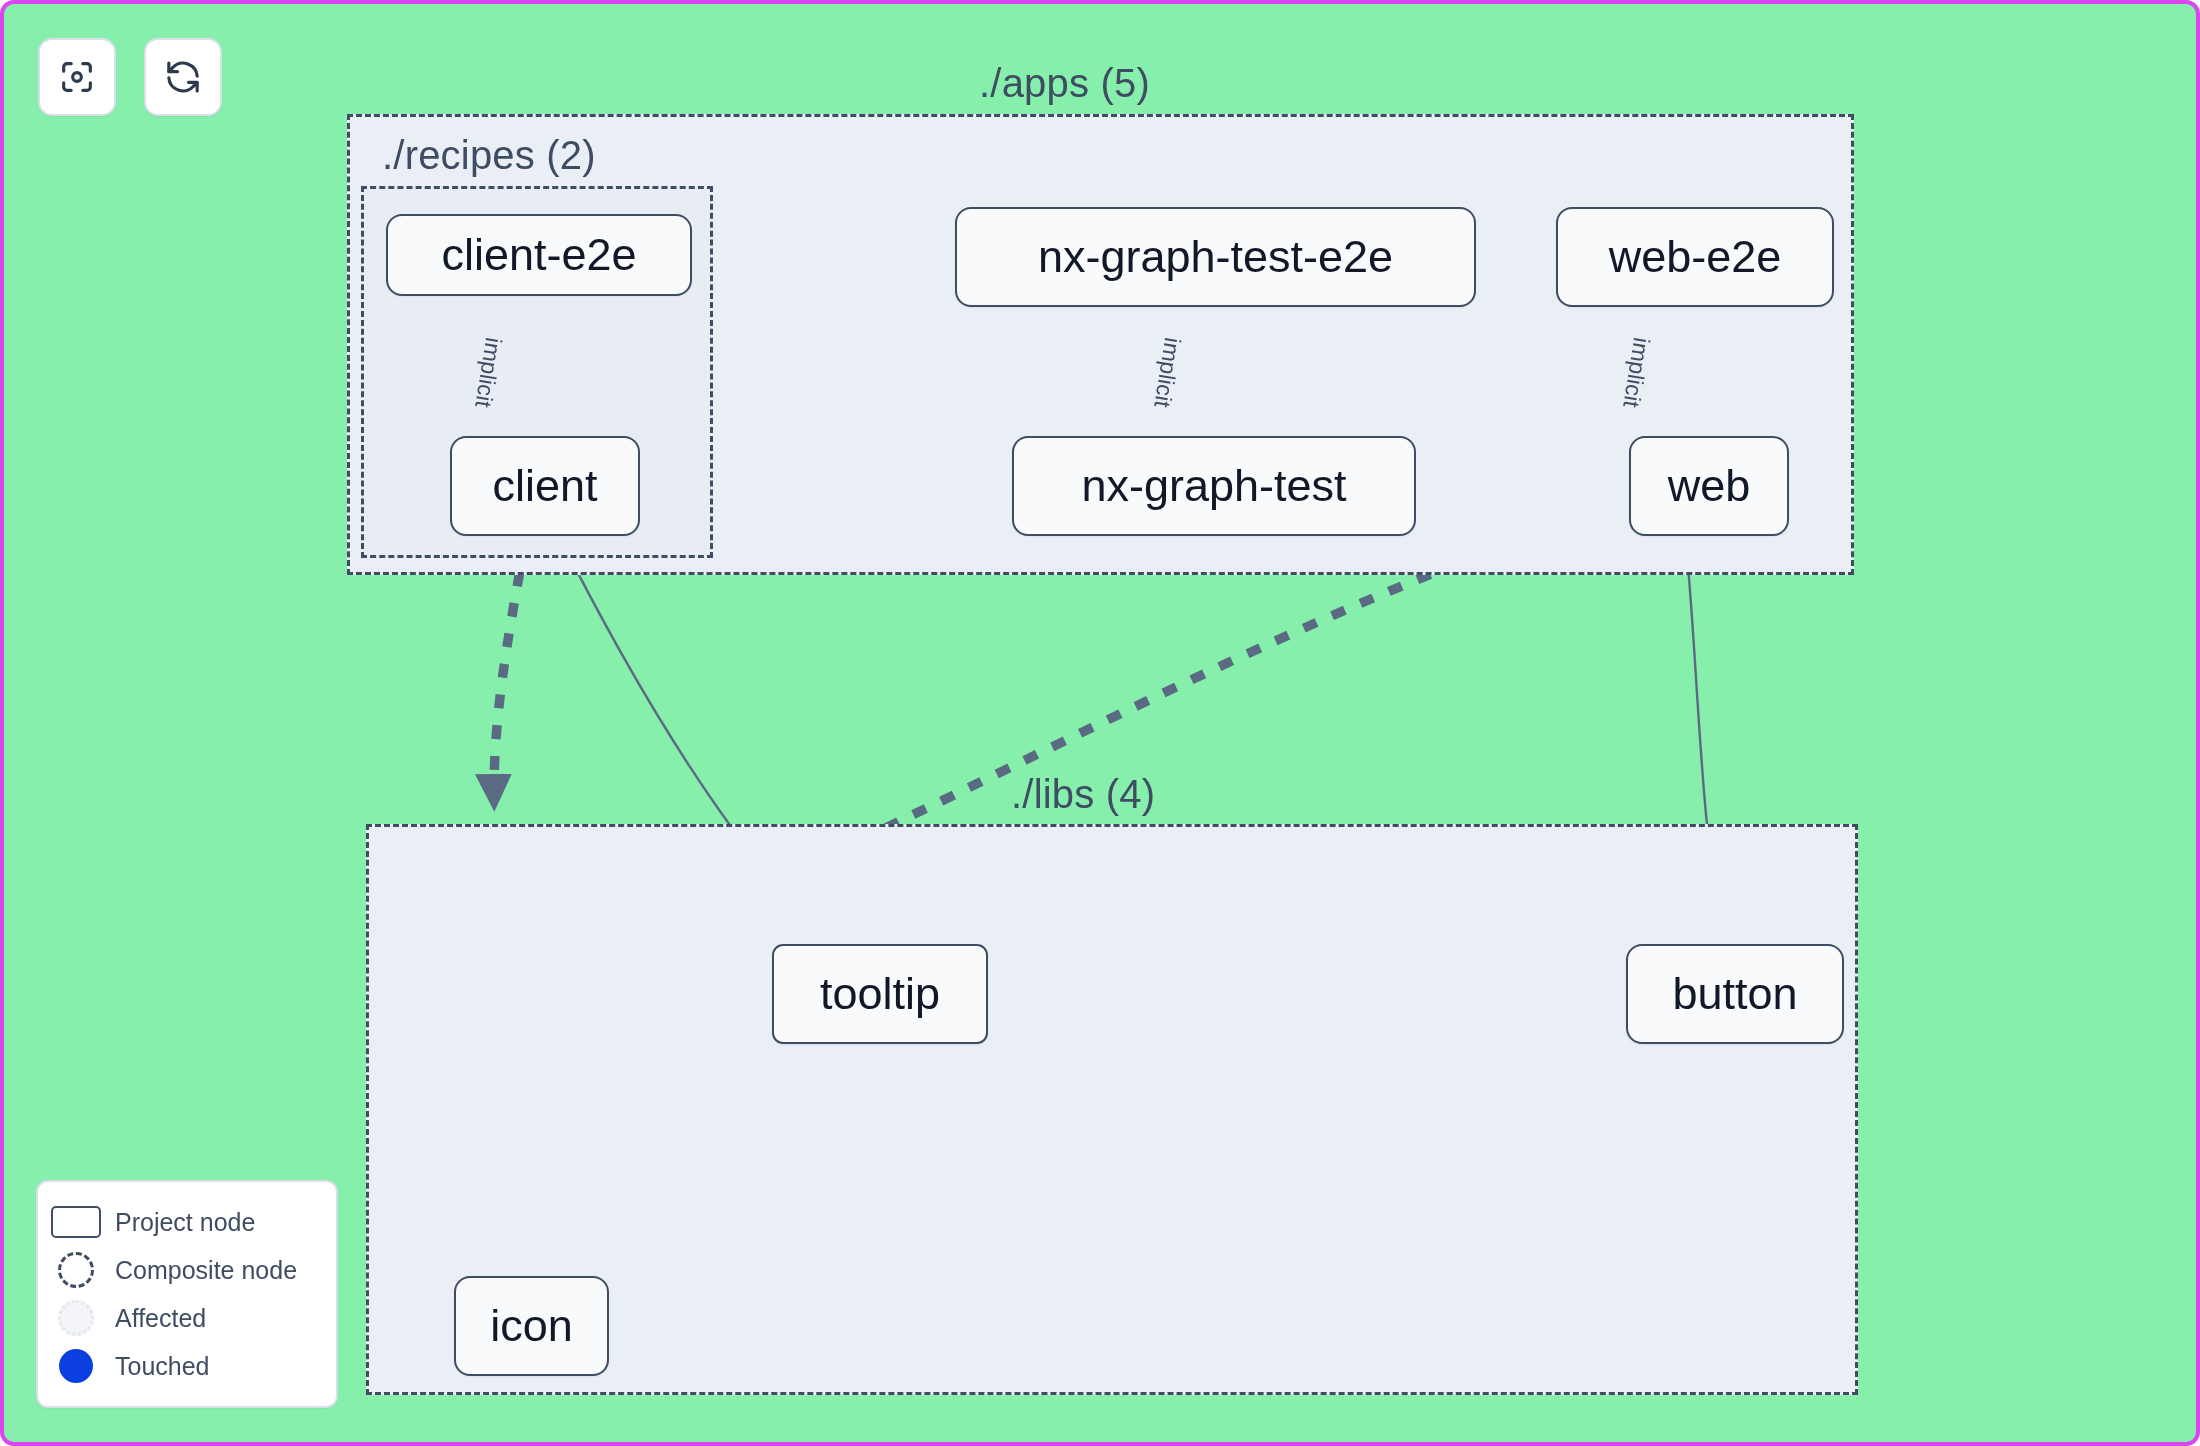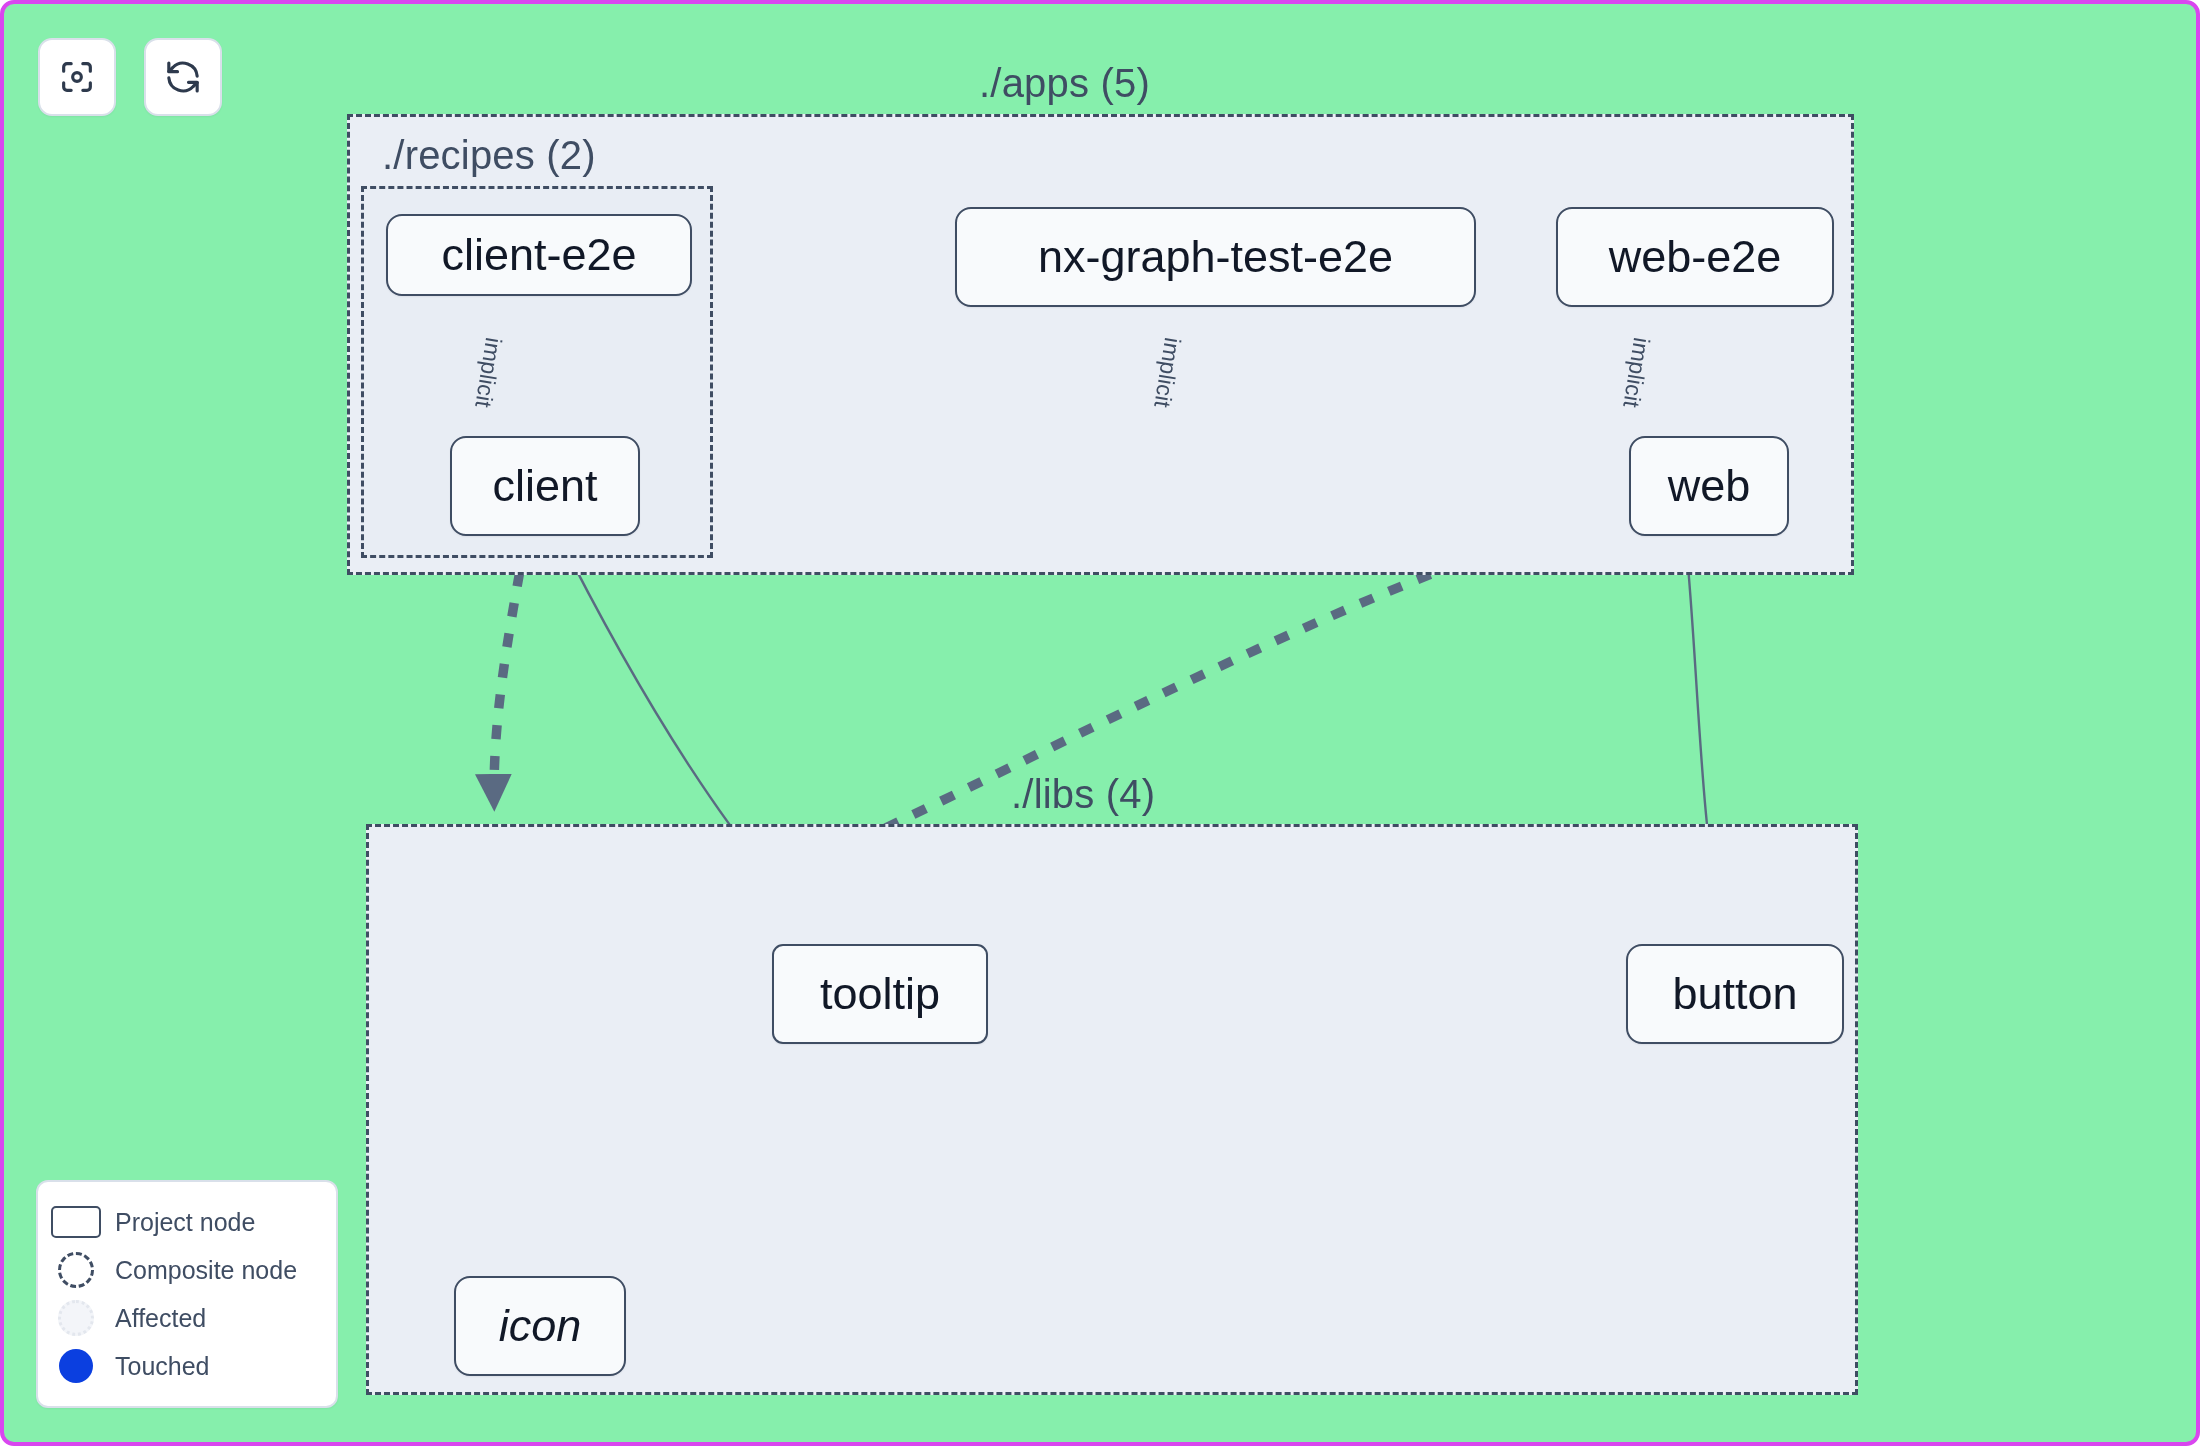--- a/index.html
+++ b/index.html
@@ -199,29 +199,30 @@
   <div class="group-label" style="left:1007px; top:768px;">./libs (4)</div>
 
   <div class="node" style="left:382px; top:210px; width:306px; height:82px;">client-e2e</div>
 
   <div class="node" style="left:951px; top:203px; width:521px; height:100px;">nx-graph-test-e2e</div>
 
   <div class="node" style="left:1552px; top:203px; width:278px; height:100px;">web-e2e</div>
 
   <div class="node" style="left:446px; top:432px; width:190px; height:100px;">client</div>
 
+  <div class="node" style="left:1008px; top:432px; width:404px; height:100px;">nx-graph-test</div>
 
   <div class="node" style="left:1625px; top:432px; width:160px; height:100px;">web</div>
 
 
   <div class="node" style="left:768px; top:940px; width:216px; height:100px;border-radius:11px;">tooltip</div>
 
   <div class="node" style="left:1622px; top:940px; width:218px; height:100px;">button</div>
 
-  <div class="node" style="left:450px; top:1272px; width:172px; height:100px;font-style:italic;">icon</div>
+  <div class="node" style="left:450px; top:1272px; width:155px; height:100px;">icon</div>
 
   <div class="edge-label" style="left:449px; top:355px; transform: rotate(99deg);">implicit</div>
 
   <div class="edge-label" style="left:1128px; top:355px; transform: rotate(99deg);">implicit</div>
 
   <div class="edge-label" style="left:1597px; top:355px; transform: rotate(99deg);">implicit</div>
 
   <div class="legend">
     <div class="legend-row">
       <span class="legend-swatch">

